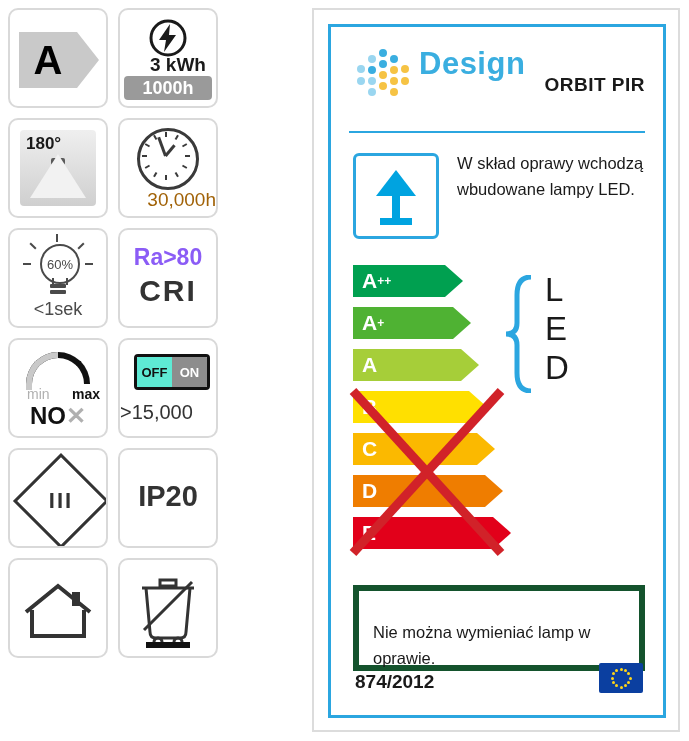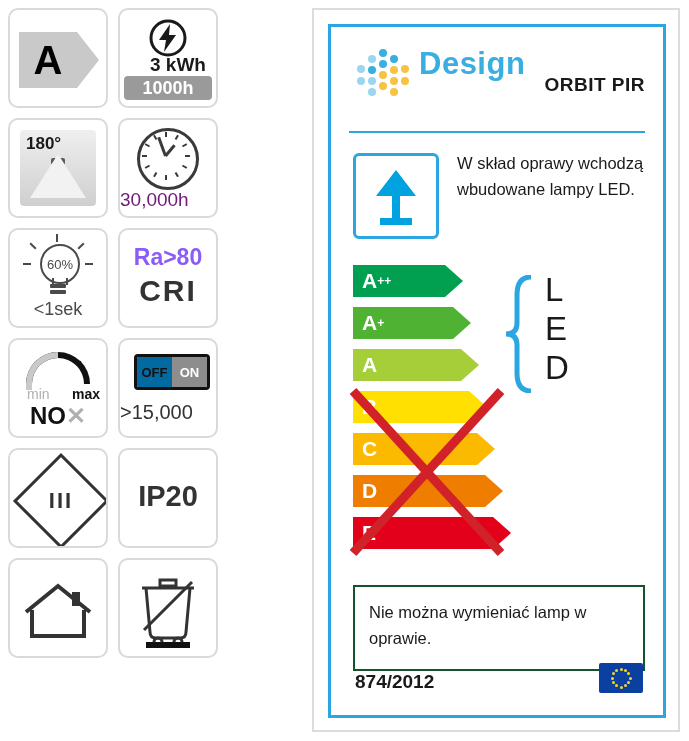--- a/index.html
+++ b/index.html
@@ -193,23 +193,23 @@
     background: #3a3a3a;
     left: 25px;
     top: 1px;
     transform-origin: 1px 24px;
   }
   .hours-text {
     position: absolute;
     bottom: 5px;
     left: 0;
     right: 0;
-    text-align: left;
+    text-align: right;
     font-size: 19px;
-    color: #701a75;
+    color: #a16207;
     font-family: "Liberation Sans", sans-serif;
   }
 
   
   .bulb-wrap {
     position: absolute;
     left: 50%;
     transform: translateX(-50%);
     top: 8px;
     width: 64px;
@@ -359,21 +359,21 @@
     top: 14px;
     width: 70px;
     height: 30px;
     border: 3px solid #111;
     border-radius: 4px;
     display: flex;
     overflow: hidden;
   }
   .sw-off {
     flex: 1;
-    background: #0369a1;
+    background: #5eead4;
     color: #111;
     font-size: 13px;
     font-weight: bold;
     display: flex;
     align-items: center;
     justify-content: center;
   }
   .sw-on {
     flex: 1;
     background: #8d8d8d;
@@ -623,23 +623,23 @@
     letter-spacing: 1px;
   }
 
   
   .warn-box {
     position: absolute;
     left: 22px;
     right: 18px;
     top: 558px;
     height: 86px;
-    border: 2px solid #14532d;
+    border: 6px solid #14532d;
     box-sizing: border-box;
-    padding: 12px 14px;
+    padding: 28px 14px;
     font-size: 16.5px;
     color: #1a1a1a;
     line-height: 1.6;
   }
 
   
   .reg-no {
     position: absolute;
     left: 24px;
     bottom: 22px;

